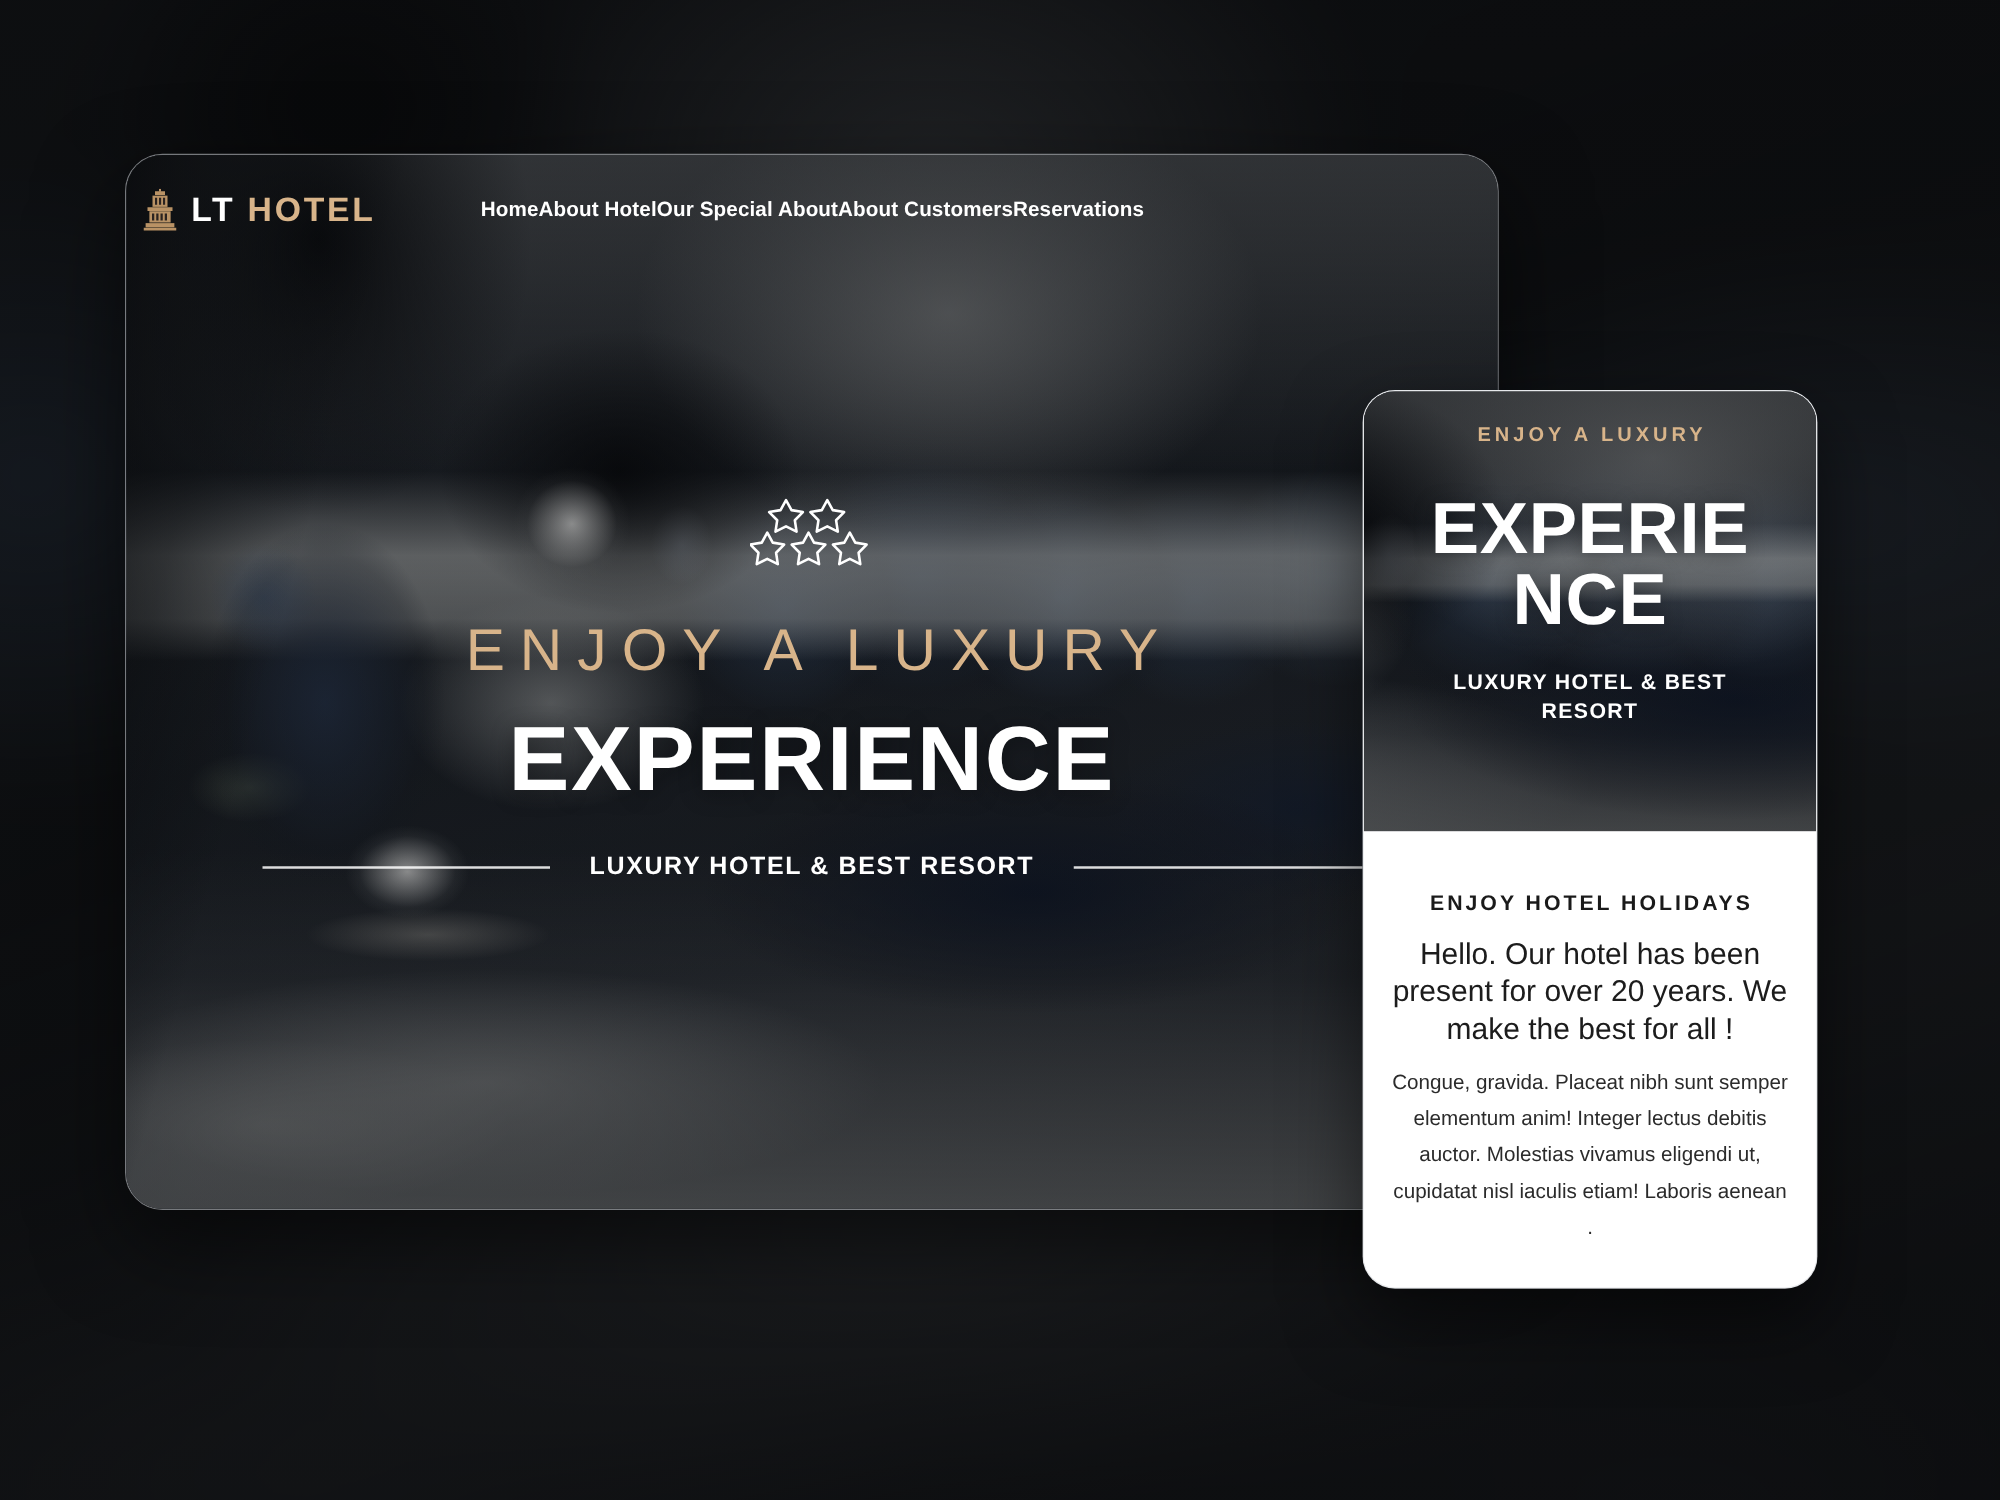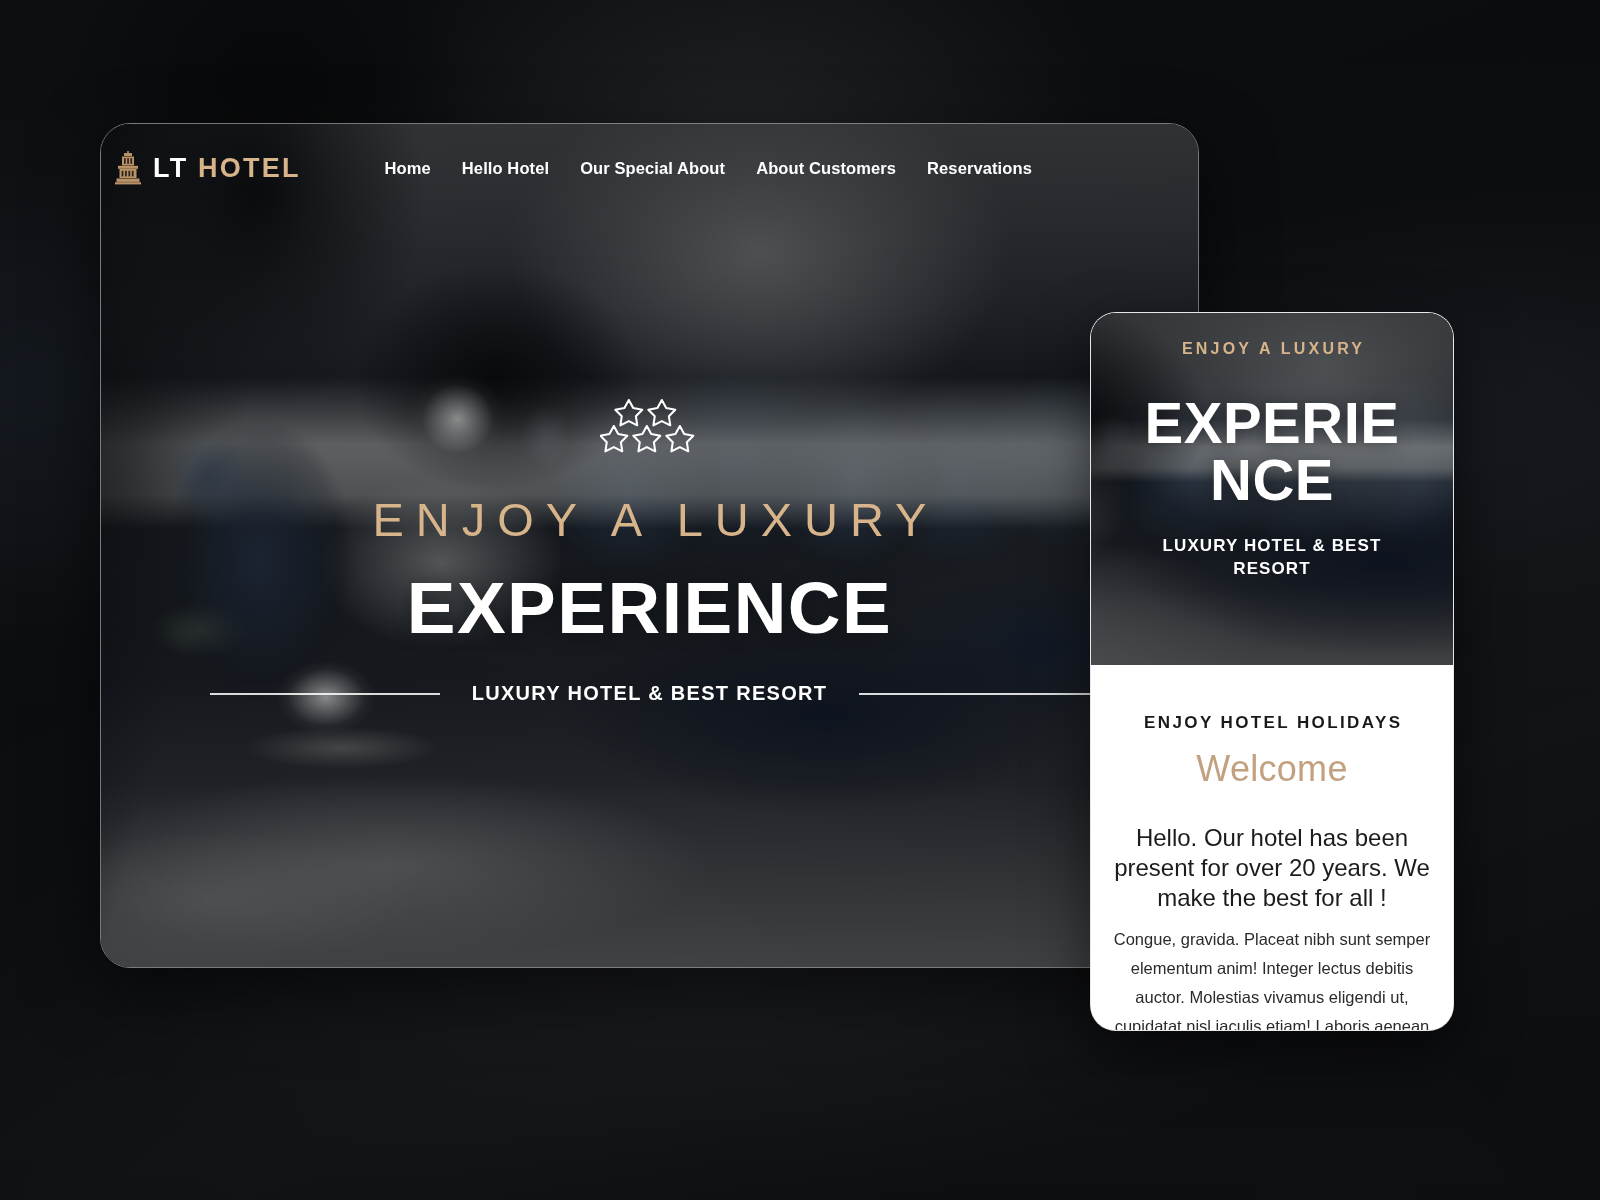--- a/index.html
+++ b/index.html
@@ -131,21 +131,20 @@
     letter-spacing: 2.2px;
     line-height: 1;
     white-space: nowrap;
   }
   .brand-lt { color: #ffffff; }
   .brand-hotel { color: #d8b48a; }
 
   .nav-links {
     display: flex;
     align-items: center;
-    gap: 31px;
   }
   .nav-link {
     color: #ffffff;
     font-size: 16.5px;
     font-weight: 700;
     letter-spacing: 0.1px;
     white-space: nowrap;
     cursor: pointer;
   }
 
@@ -346,21 +345,21 @@
             <rect x="12" y="19.8" width="1.8" height="5.6"></rect>
             <rect x="15.4" y="19.8" width="1.8" height="5.6"></rect>
             <rect x="18.8" y="19.8" width="1.8" height="5.6"></rect>
           </g>
         </svg>
         <span class="brand-text"><span class="brand-lt">LT</span> <span class="brand-hotel">HOTEL</span></span>
       </div>
 
       <nav class="nav-links">
         <a class="nav-link">Home</a>
-        <a class="nav-link">Hello Hotel</a>
+        <a class="nav-link">About Hotel</a>
         <a class="nav-link">Our Special About</a>
         <a class="nav-link">About Customers</a>
         <a class="nav-link">Reservations</a>
       </nav>
     </div>
 
     <div id="desktop-hero-content">
 
       <svg class="stars" viewBox="0 0 100 60">
         <g fill="none" stroke="#ffffff" stroke-width="2.4" stroke-linejoin="round">
@@ -391,19 +390,18 @@
 
       <div class="m-hero-inner">
         <div class="eyebrow-sm">ENJOY A LUXURY</div>
         <div class="headline-sm">EXPERIENCE</div>
         <div class="sub-sm">LUXURY HOTEL &amp; BEST RESORT</div>
       </div>
     </div>
 
     <div id="mobile-welcome">
       <div class="welcome-eyebrow">ENJOY HOTEL HOLIDAYS</div>
-      <div class="welcome-title">Welcome</div>
       <div class="welcome-lead">Hello. Our hotel has been present for over 20 years. We make the best for all !</div>
       <div class="welcome-body">Congue, gravida. Placeat nibh sunt semper elementum anim! Integer lectus debitis auctor. Molestias vivamus eligendi ut, cupidatat nisl iaculis etiam! Laboris aenean .</div>
     </div>
   </div>
 
 </div>
 
 </body></html>

